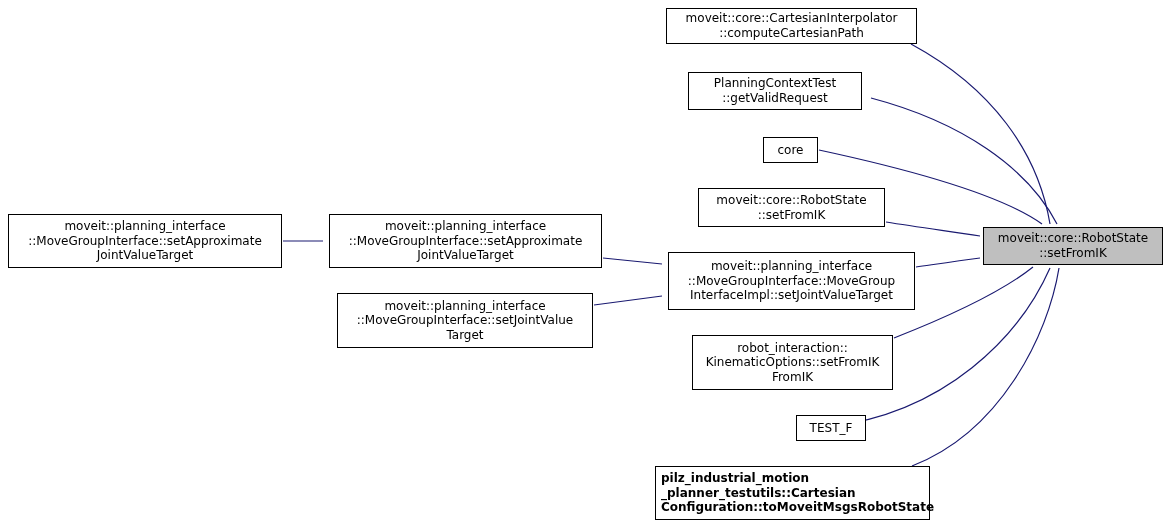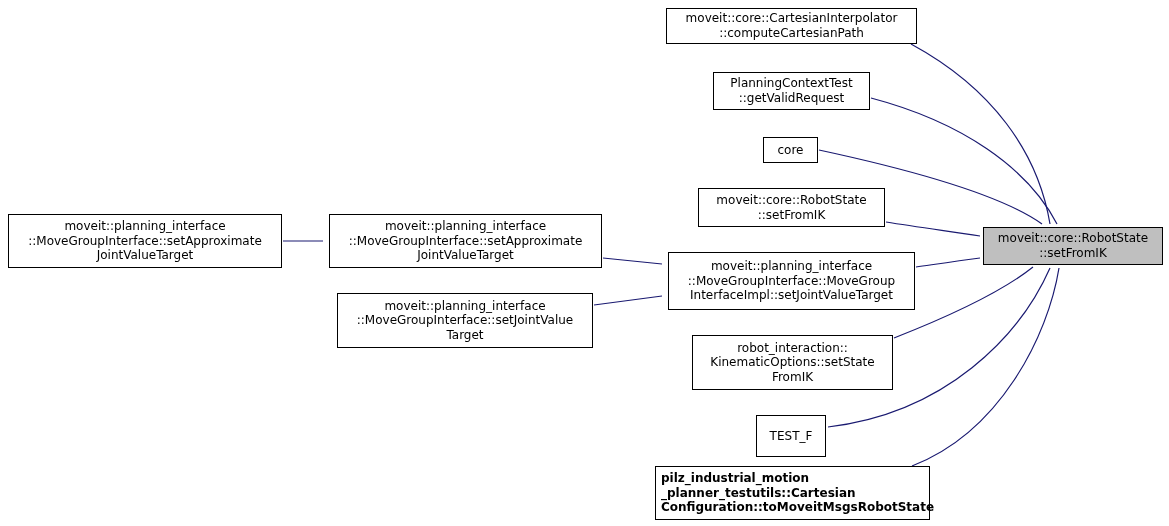--- a/index.html
+++ b/index.html
@@ -51,37 +51,37 @@
     <path d="M 886,222 C 917,227 947,231 980,236" marker-end="url(#arrowhead)" stroke="#191970"></path>
     <path d="M 916,267 C 937,264 957,261 980,258" marker-end="url(#arrowhead)" stroke="#191970"></path>
     <path d="M 894,338 C 950,316 1003,291 1033,267" marker-end="url(#arrowhead)" stroke="#191970"></path>
     <path d="M 828,427 C 946,413 1020,336 1050,268" marker-end="url(#arrowhead)" stroke="#191970"></path>
     <path d="M 912,466 C 1000,432 1048,336 1059,268" marker-end="url(#arrowhead)" stroke="#191970"></path>
   </svg>
 
   <div class="node" style="left:666px;top:8px;width:251px;height:36px;">moveit::core::CartesianInterpolator
 ::computeCartesianPath</div>
 
-  <div class="node" style="left:713px;top:72px;width:157px;height:38px;">PlanningContextTest
+  <div class="node" style="left:688px;top:72px;width:174px;height:38px;">PlanningContextTest
 ::getValidRequest</div>
 
   <div class="node" style="left:763px;top:137px;width:55px;height:26px;">core</div>
 
   <div class="node" style="left:698px;top:188px;width:187px;height:39px;">moveit::core::RobotState
 ::setFromIK</div>
 
   <div class="node" style="left:668px;top:252px;width:247px;height:58px;">moveit::planning_interface
 ::MoveGroupInterface::MoveGroup
 InterfaceImpl::setJointValueTarget</div>
 
   <div class="node" style="left:692px;top:335px;width:201px;height:55px;">robot_interaction::
-KinematicOptions::setState
+KinematicOptions::setFromIK
 FromIK</div>
 
-  <div class="node" style="left:756px;top:415px;width:70px;height:42px;">TEST_F</div>
+  <div class="node" style="left:796px;top:415px;width:70px;height:26px;">TEST_F</div>
 
   <div class="node left-align" style="left:655px;top:466px;width:275px;height:54px;">pilz_industrial_motion
 _planner_testutils::Cartesian
 Configuration::toMoveitMsgsRobotState</div>
 
   <div class="node highlight" style="left:983px;top:227px;width:180px;height:38px;">moveit::core::RobotState
 ::setFromIK</div>
 
   <div class="node" style="left:8px;top:214px;width:274px;height:54px;">moveit::planning_interface
 ::MoveGroupInterface::setApproximate

